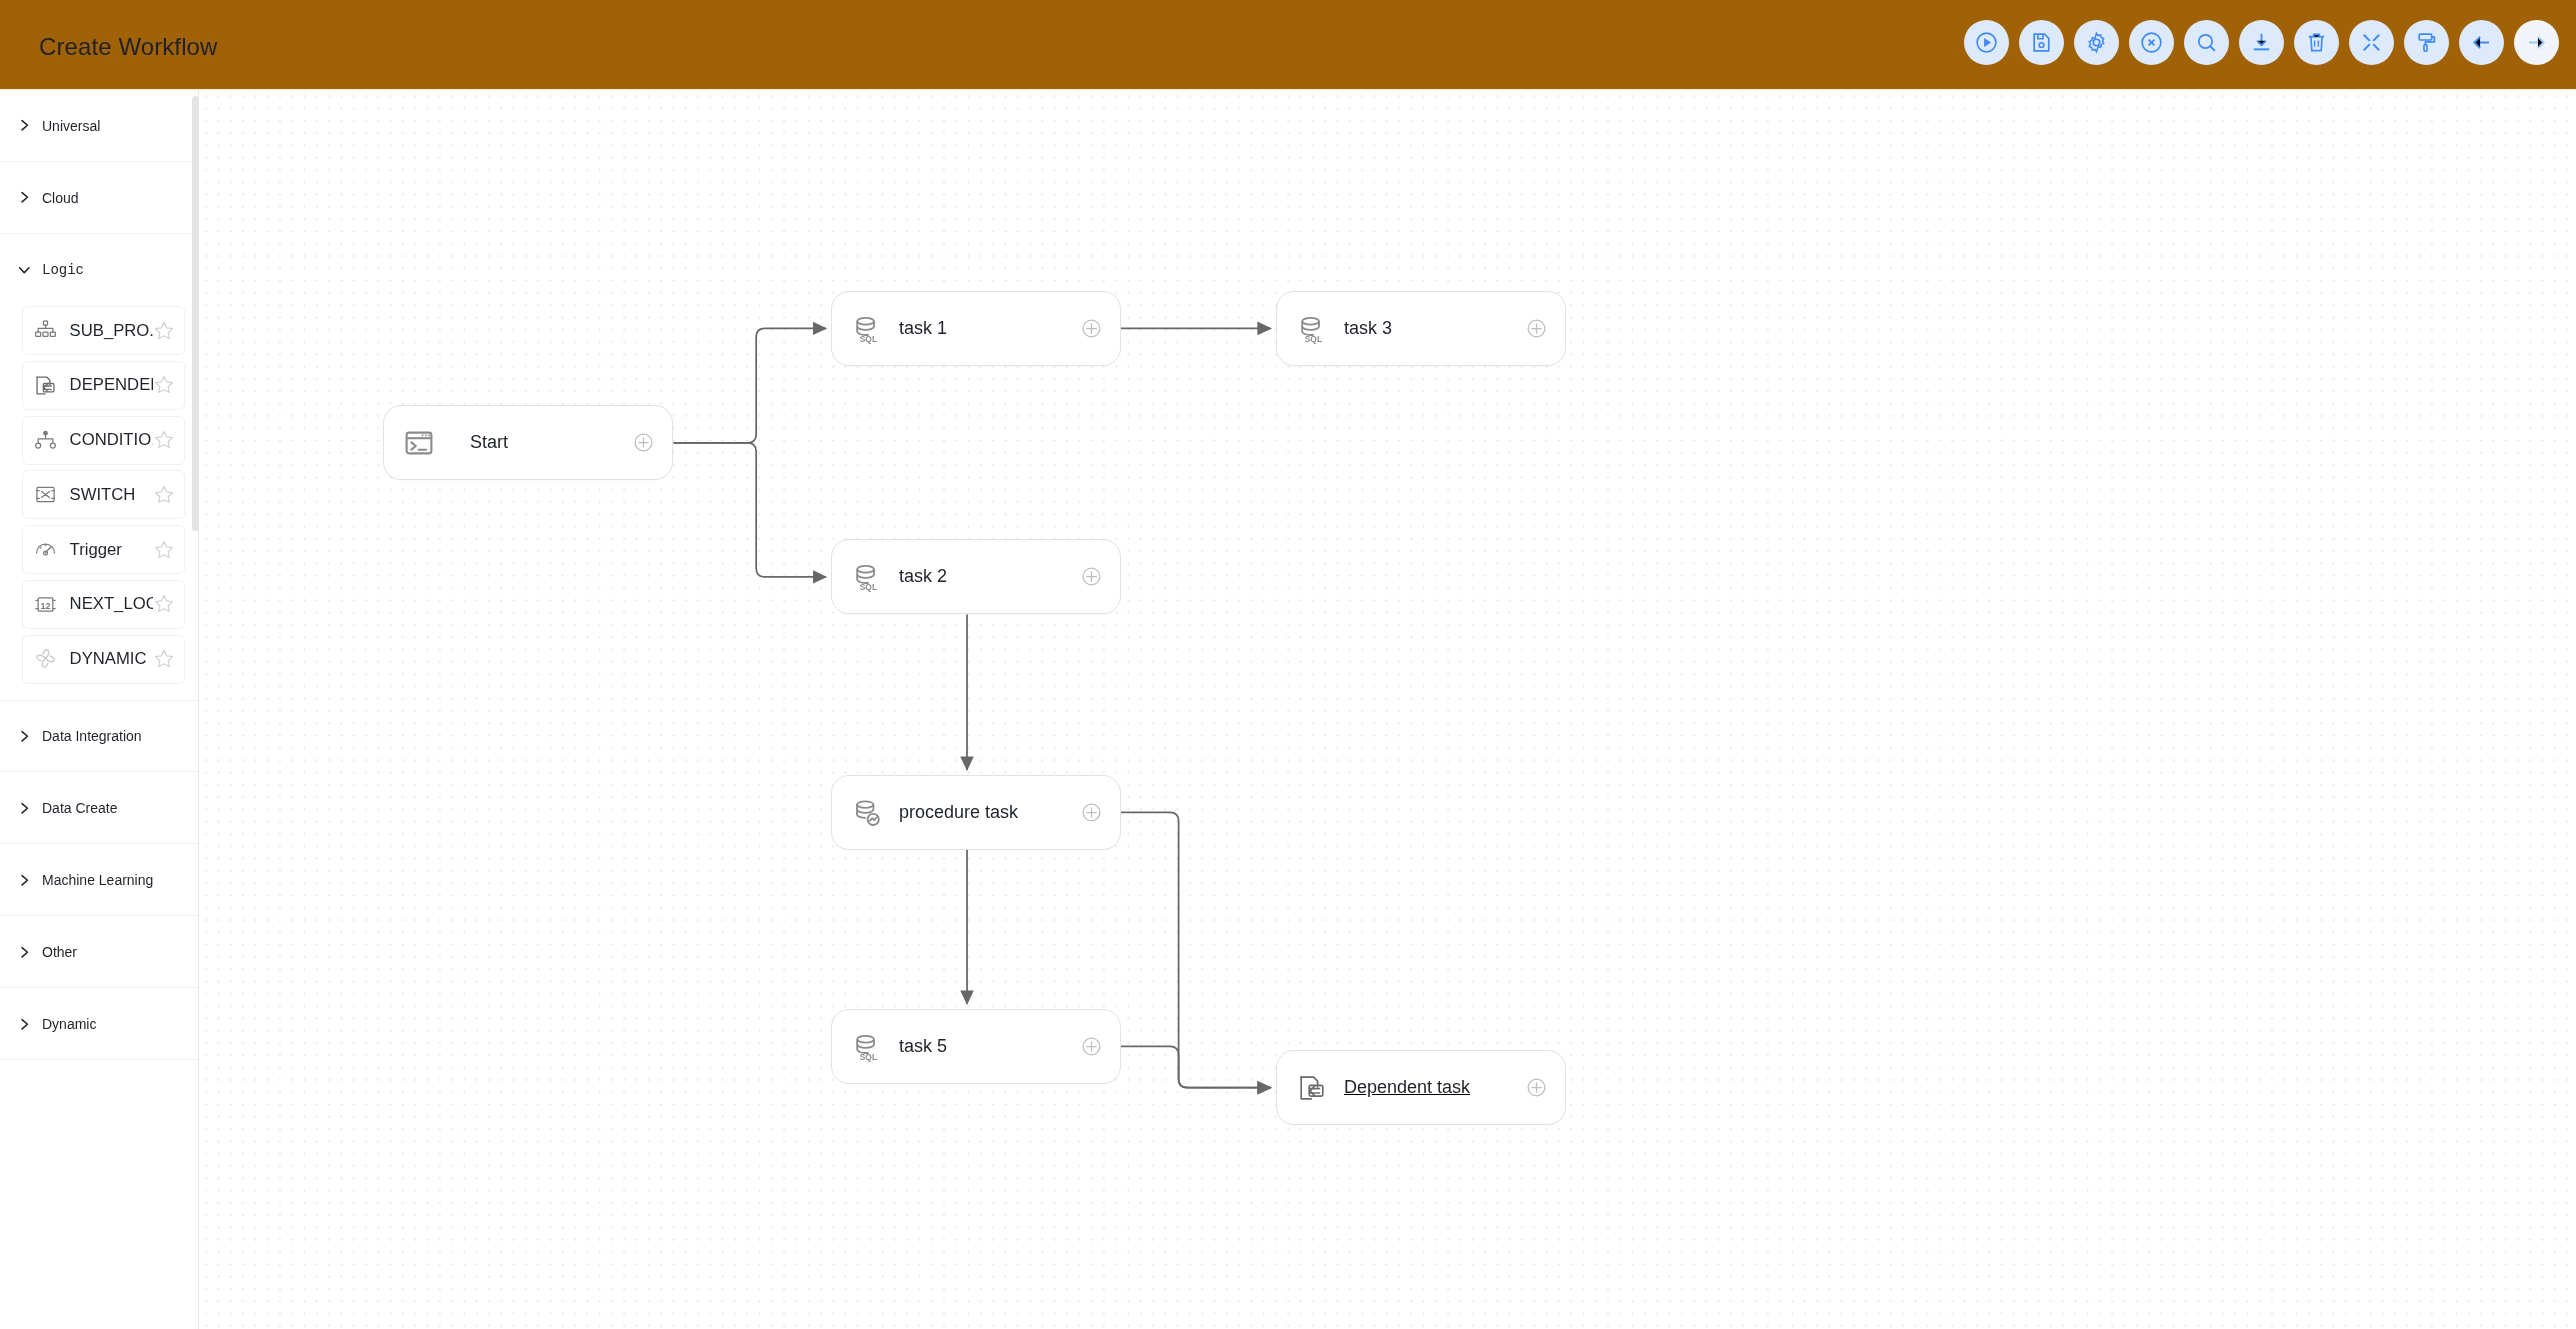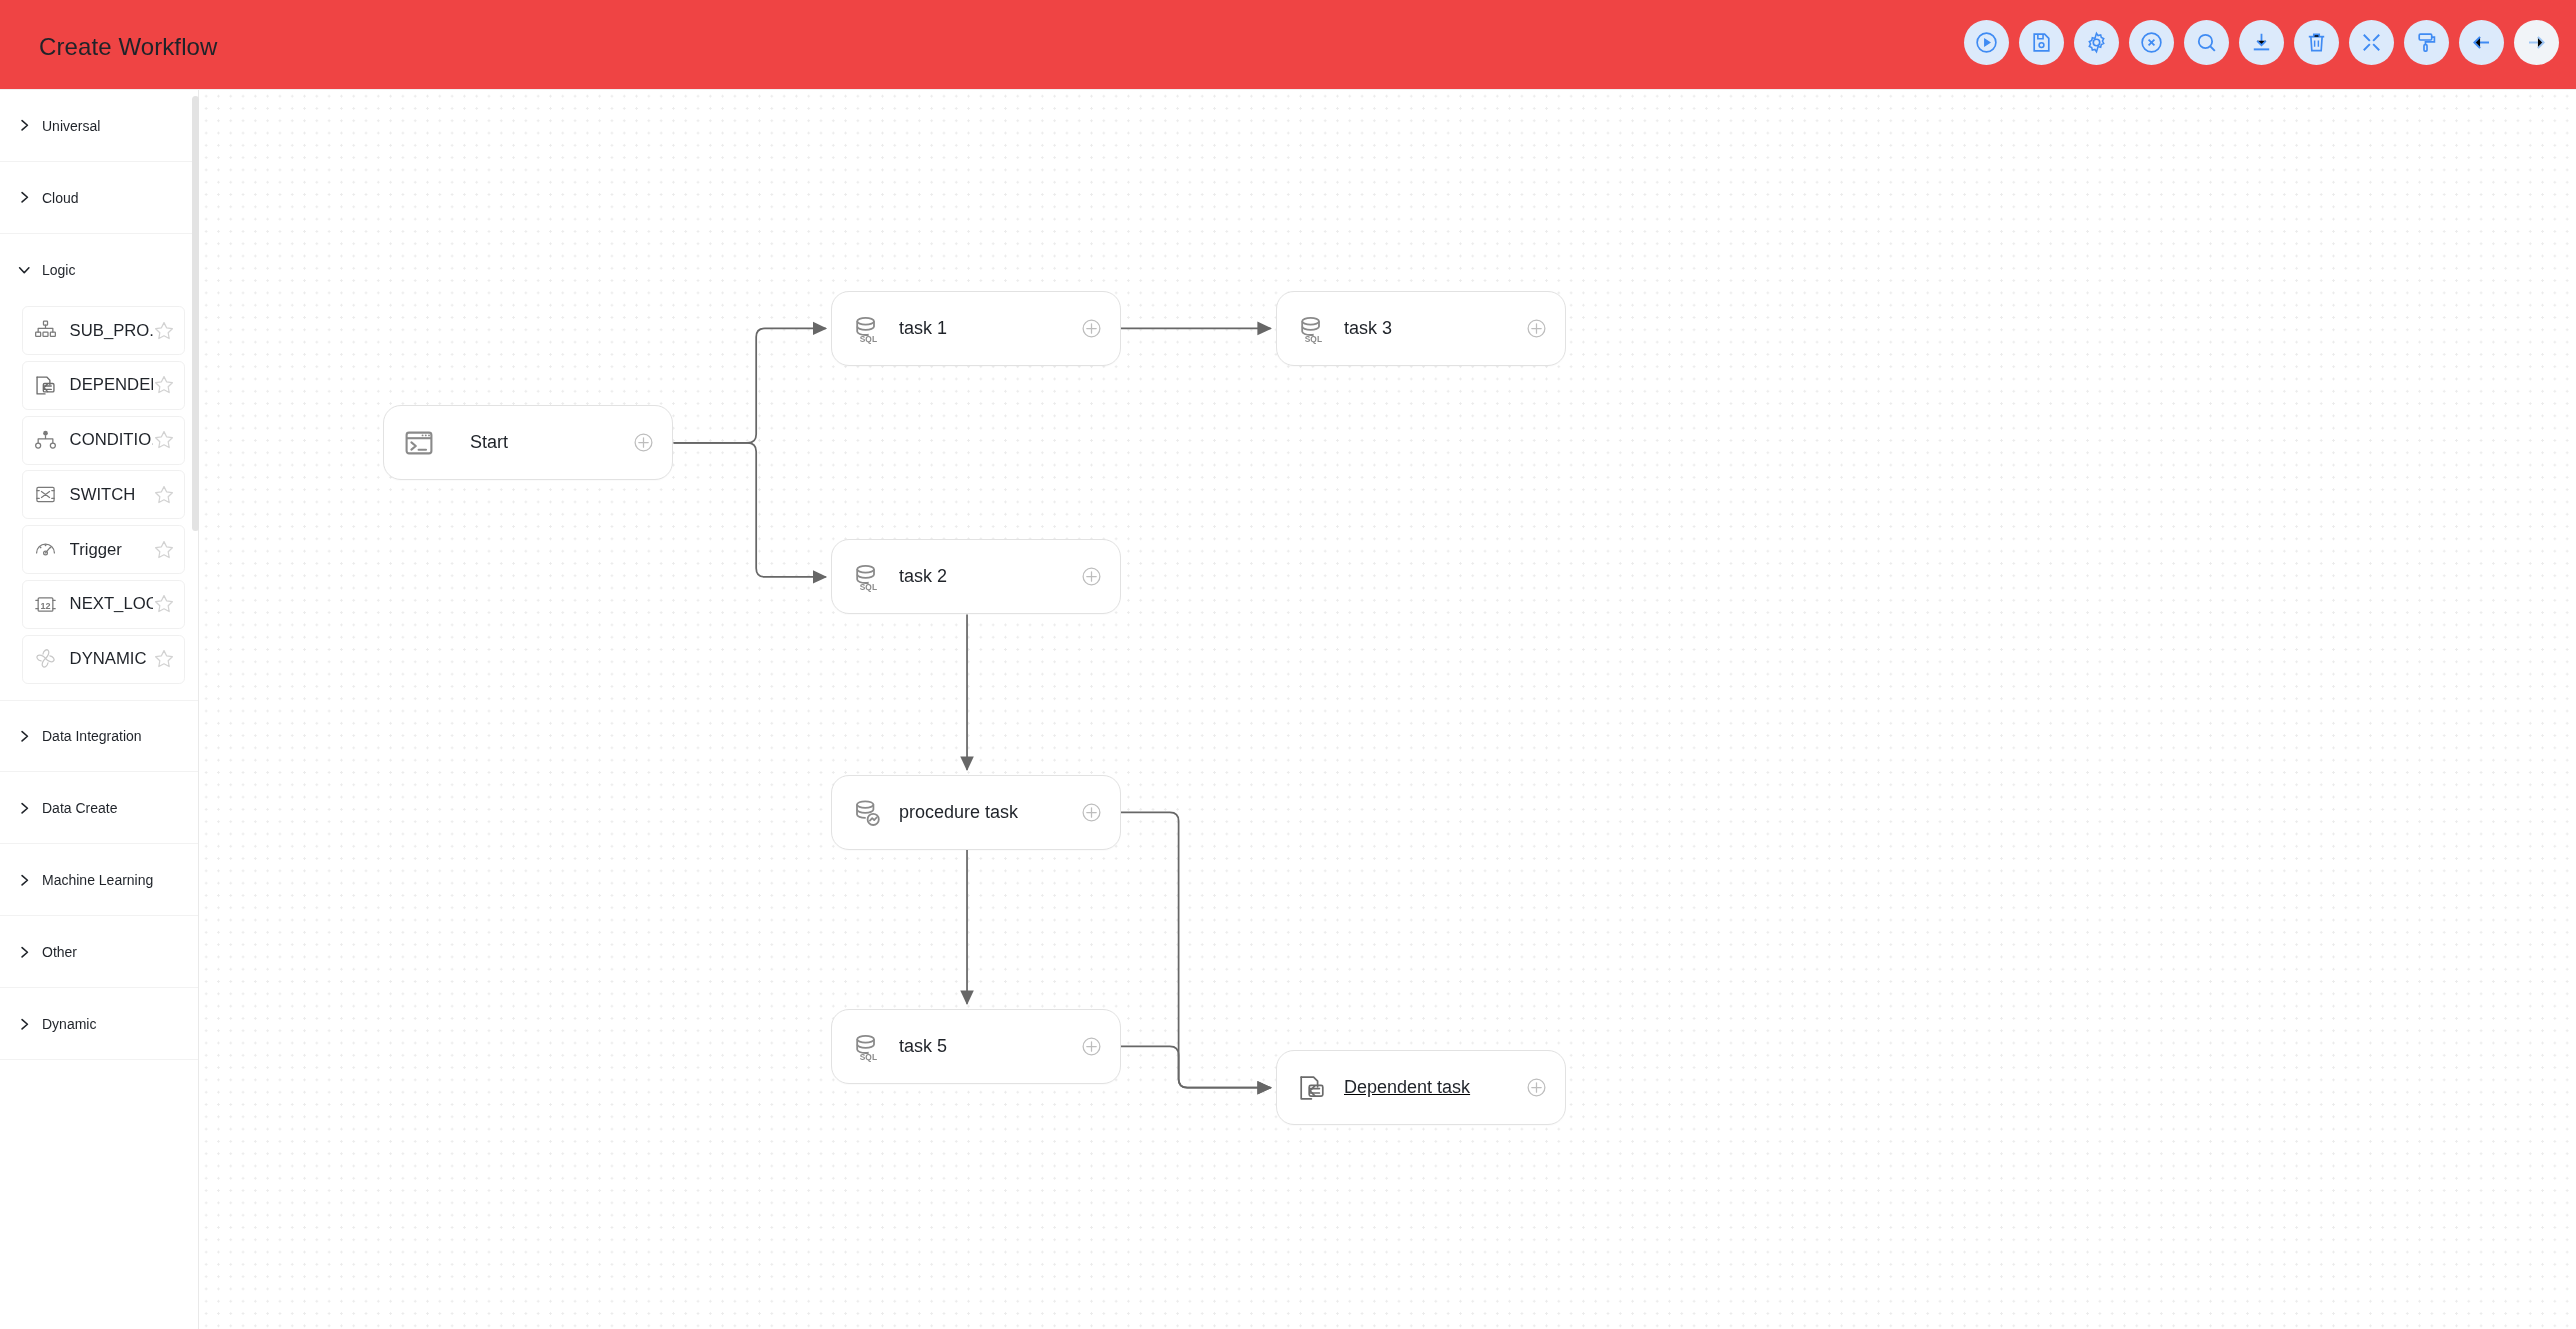--- a/index.html
+++ b/index.html
@@ -8,21 +8,21 @@
     width: 2576px; height: 1329px;
     background: #ffffff;
     font-family: "Liberation Sans", sans-serif;
     overflow: hidden;
   }
 
   
   #header {
     position: absolute; top: 0; left: 0;
     width: 2576px; height: 90px;
-    background: #ef4444;
+    background: #a16207;
     border-bottom: 0.7px solid #f0f0f0;
   }
   #page-title {
     position: absolute; left: 39px; top: 33px;
     font-size: 24px; color: #1f2329; letter-spacing: 0.1px;
   }
   #toolbar {
     position: absolute; right: 17.4px; top: 20px;
     display: flex; align-items: center; gap: 10px;
   }
@@ -51,21 +51,21 @@
     background: #e3e3e3; border-radius: 3.6px;
   }
   .cat {
     position: relative;
     height: 72px;
     display: flex; align-items: center;
     padding-left: 16px;
     cursor: pointer;
     border-bottom: 0.7px solid #f2f2f2;
   }
-  .cat.no-border { border-bottom: none; }
+  .cat.no-border { border-bottom: none; font-family: Liberation Mono, monospace; }
   .cat .chev {
     width: 16px; height: 16px; margin-right: 10px; flex: 0 0 auto;
     display: flex; align-items: center; justify-content: center;
   }
   .cat .chev svg { width: 14.5px; height: 14.5px; }
   .cat .chev svg path { stroke: #1f2329; stroke-width: 2.2; fill: none;
     stroke-linecap: round; stroke-linejoin: round; }
   .cat-label { font-size: 14px; color: #1f2329; }
 
   .items-wrap { padding: 0 13px 10px 22px; }

